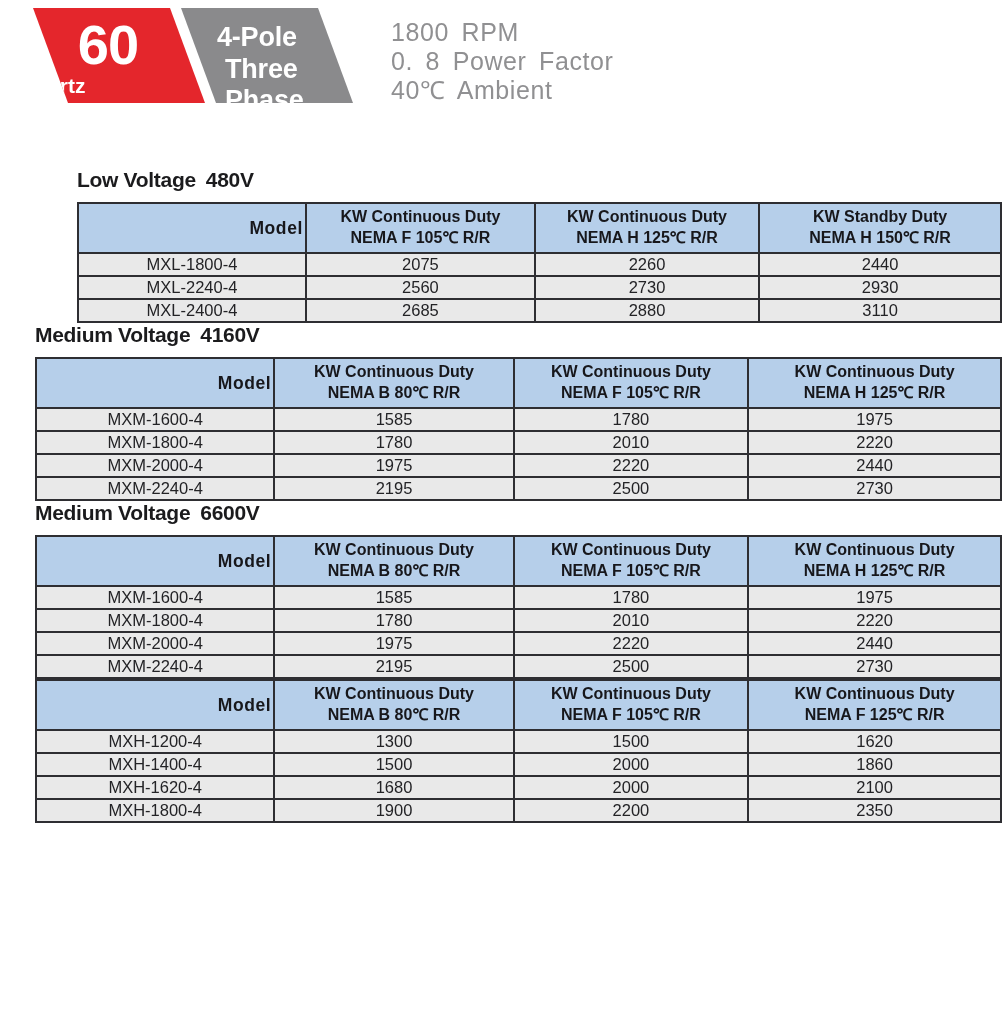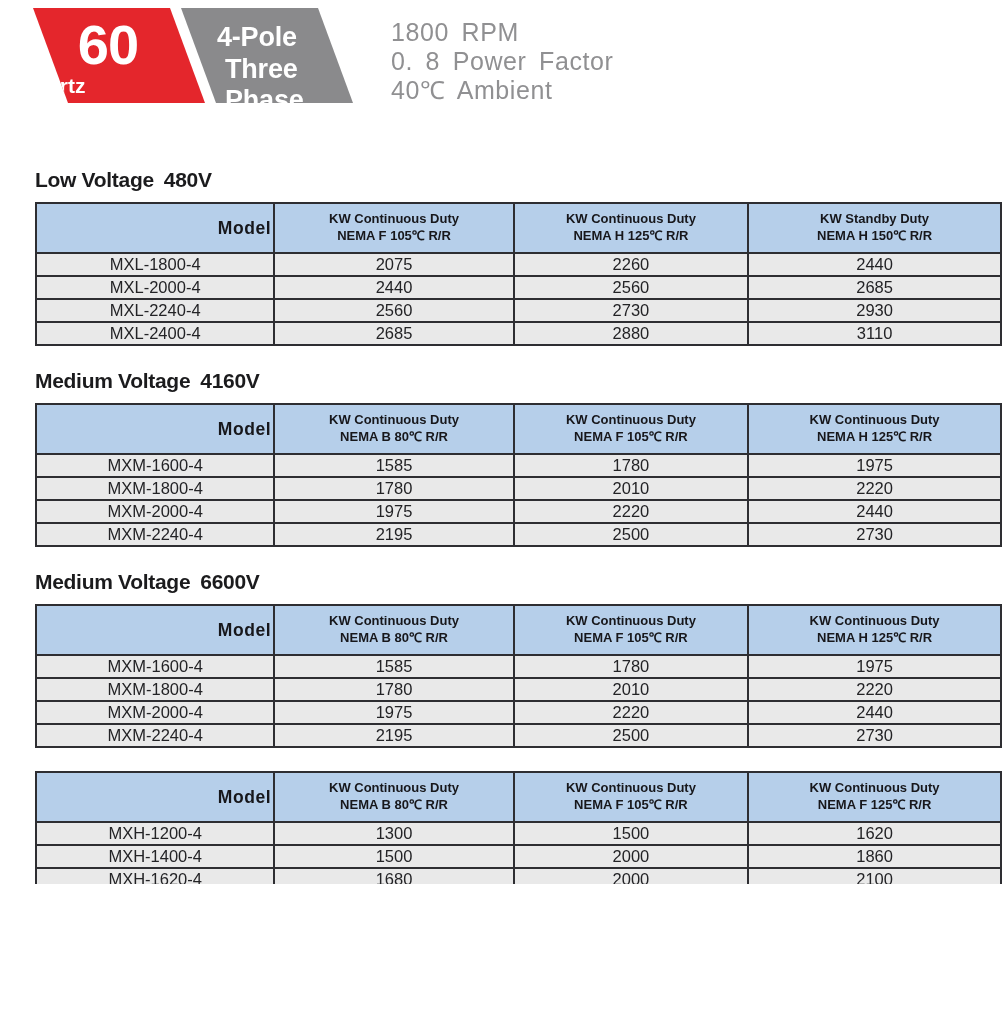--- a/index.html
+++ b/index.html
@@ -6,49 +6,49 @@
     --red:#e4262c;
     --badge-gray:#8a8a8c;
     --info-gray:#909092;
     --hdr-blue:#b6cfea;
     --row-gray:#e9e9e9;
     --line:#2e2e32;
     --ink:#1b1b1d;
   }
   html,body{margin:0;padding:0;background:#fff;}
   body{width:1005px;height:1014px;font-family:"Liberation Sans",sans-serif;}
-  .page{position:relative;width:1005px;height:884px;background:#fff;overflow:hidden;}
+  .page{position:relative;width:1005px;height:1014px;background:#fff;overflow:hidden;}
 
   
   .badge{position:absolute;top:8px;height:95px;width:172px;
          clip-path:polygon(0 0,137px 0,172px 100%,35px 100%);}
   .badge-red{left:33px;background:var(--red);}
   .badge-gray{left:181px;background:var(--badge-gray);}
   .freq-num{position:absolute;left:0;right:22px;top:4px;text-align:center;
             color:#fff;font-size:56px;font-weight:700;letter-spacing:-1px;}
   .freq-unit{position:absolute;left:0;right:10px;top:66px;text-align:left;
              color:#fff;font-size:21px;font-weight:700;}
   .pole-line{position:absolute;color:#fff;font-size:27px;font-weight:700;letter-spacing:-0.2px;}
   .pole{left:36px;top:14px;}
   .phase{left:44px;top:46px;}
 
   
   .summary{position:absolute;left:391px;top:18px;color:var(--info-gray);
            font-size:25px;line-height:29px;letter-spacing:0.6px;word-spacing:5px;}
 
   
   .content{position:absolute;left:35px;top:0;width:967px;}
-  section{margin-top:23px;}
-  section:first-child{margin-top:168px;}
+  section{}
+  section:first-child{margin-top:168px;margin-left:42px;}
   h2{margin:0 0 10px 0;font-size:21px;font-weight:700;color:var(--ink);letter-spacing:-0.3px;}
   .sec-volt{margin-left:10px;}
   table{width:100%;border-collapse:collapse;background:var(--row-gray);
         border:2.5px solid var(--line);table-layout:fixed;}
   th,td{border:2px solid var(--line);text-align:center;vertical-align:middle;}
-  th{background:var(--hdr-blue);color:#17171b;font-size:13px;font-weight:700;
+  th{background:var(--hdr-blue);color:#17171b;font-size:16px;font-weight:700;
      line-height:1.3;padding:3px 2px;height:42px;}
   th.model-h{font-size:17.5px;letter-spacing:0.6px;text-align:right;}
   td{background:var(--row-gray);color:#232326;font-size:16.5px;line-height:19px;padding:1px 2px;}
   .c0{width:24.7%;}.c1{width:24.8%;}.c2{width:24.3%;}.c3{width:26.2%;}
 </style>
 </head>
 <body>
 
 <div class="page">
 
@@ -96,26 +96,20 @@
             </tr>
           </thead>
           <tbody>
             <tr>
               <td>MXL-1800-4</td>
               <td>2075</td>
               <td>2260</td>
               <td>2440</td>
             </tr>
             <tr>
-              <td>MXL-2000-4</td>
-              <td>2440</td>
-              <td>2560</td>
-              <td>2685</td>
-            </tr>
-            <tr>
               <td>MXL-2240-4</td>
               <td>2560</td>
               <td>2730</td>
               <td>2930</td>
             </tr>
             <tr>
               <td>MXL-2400-4</td>
               <td>2685</td>
               <td>2880</td>
               <td>3110</td>

